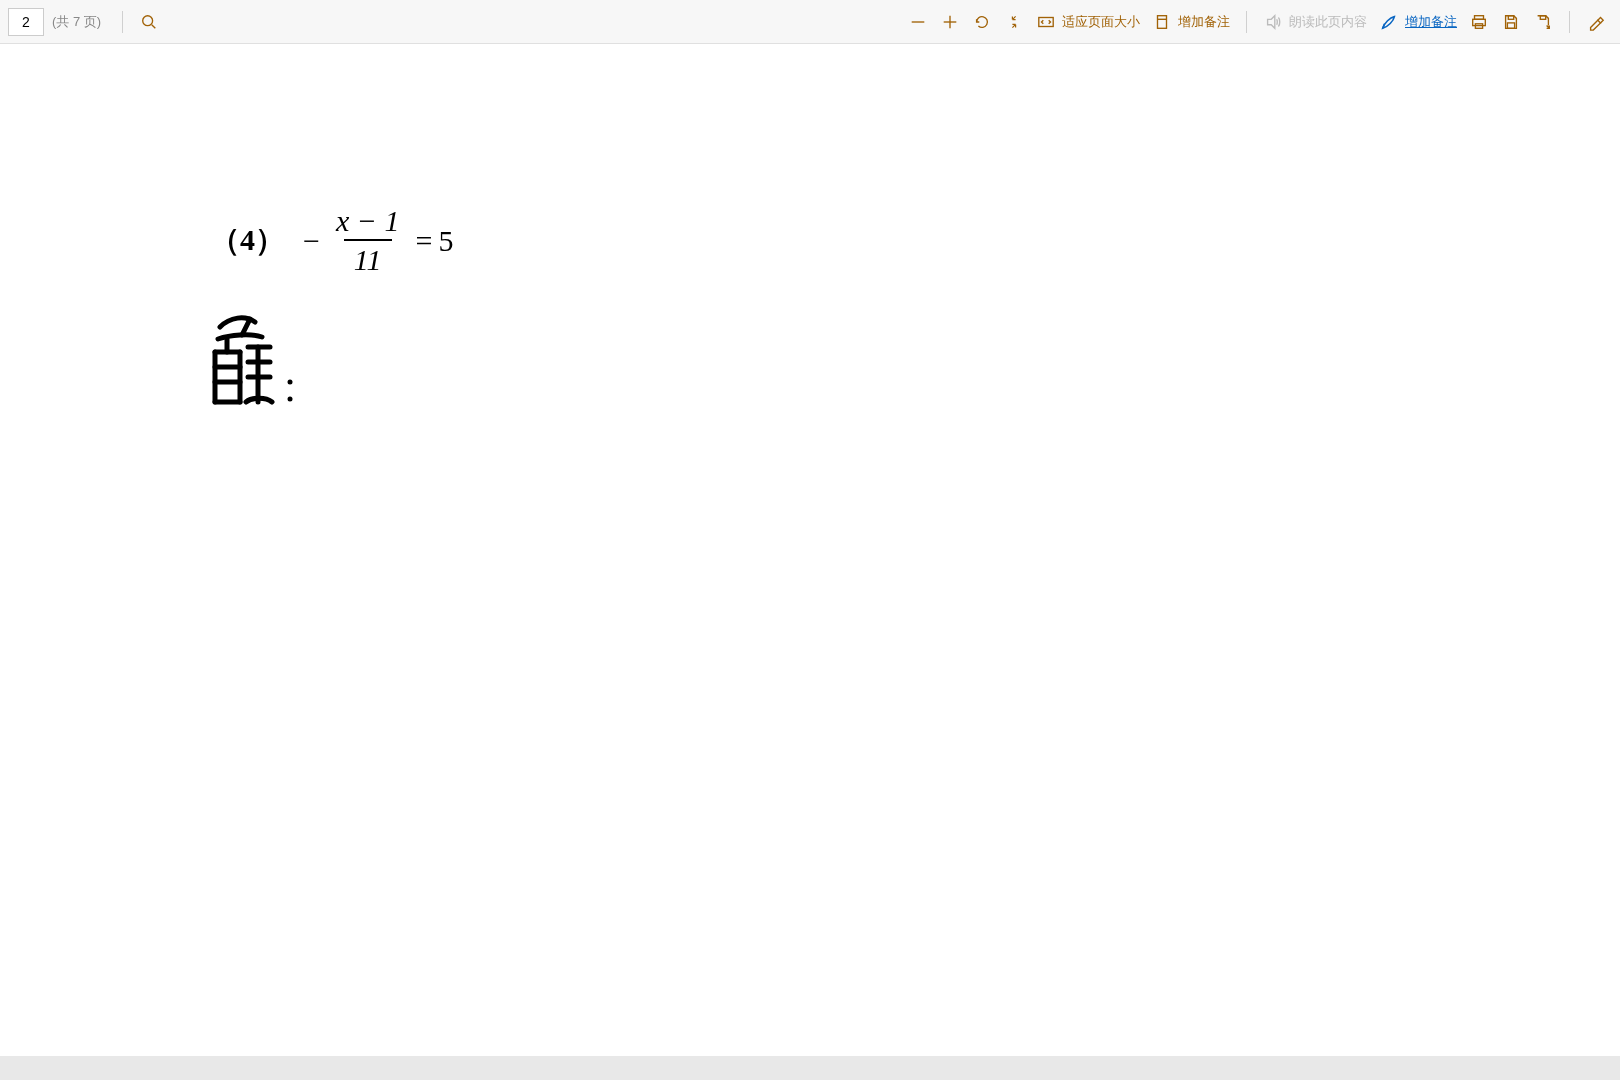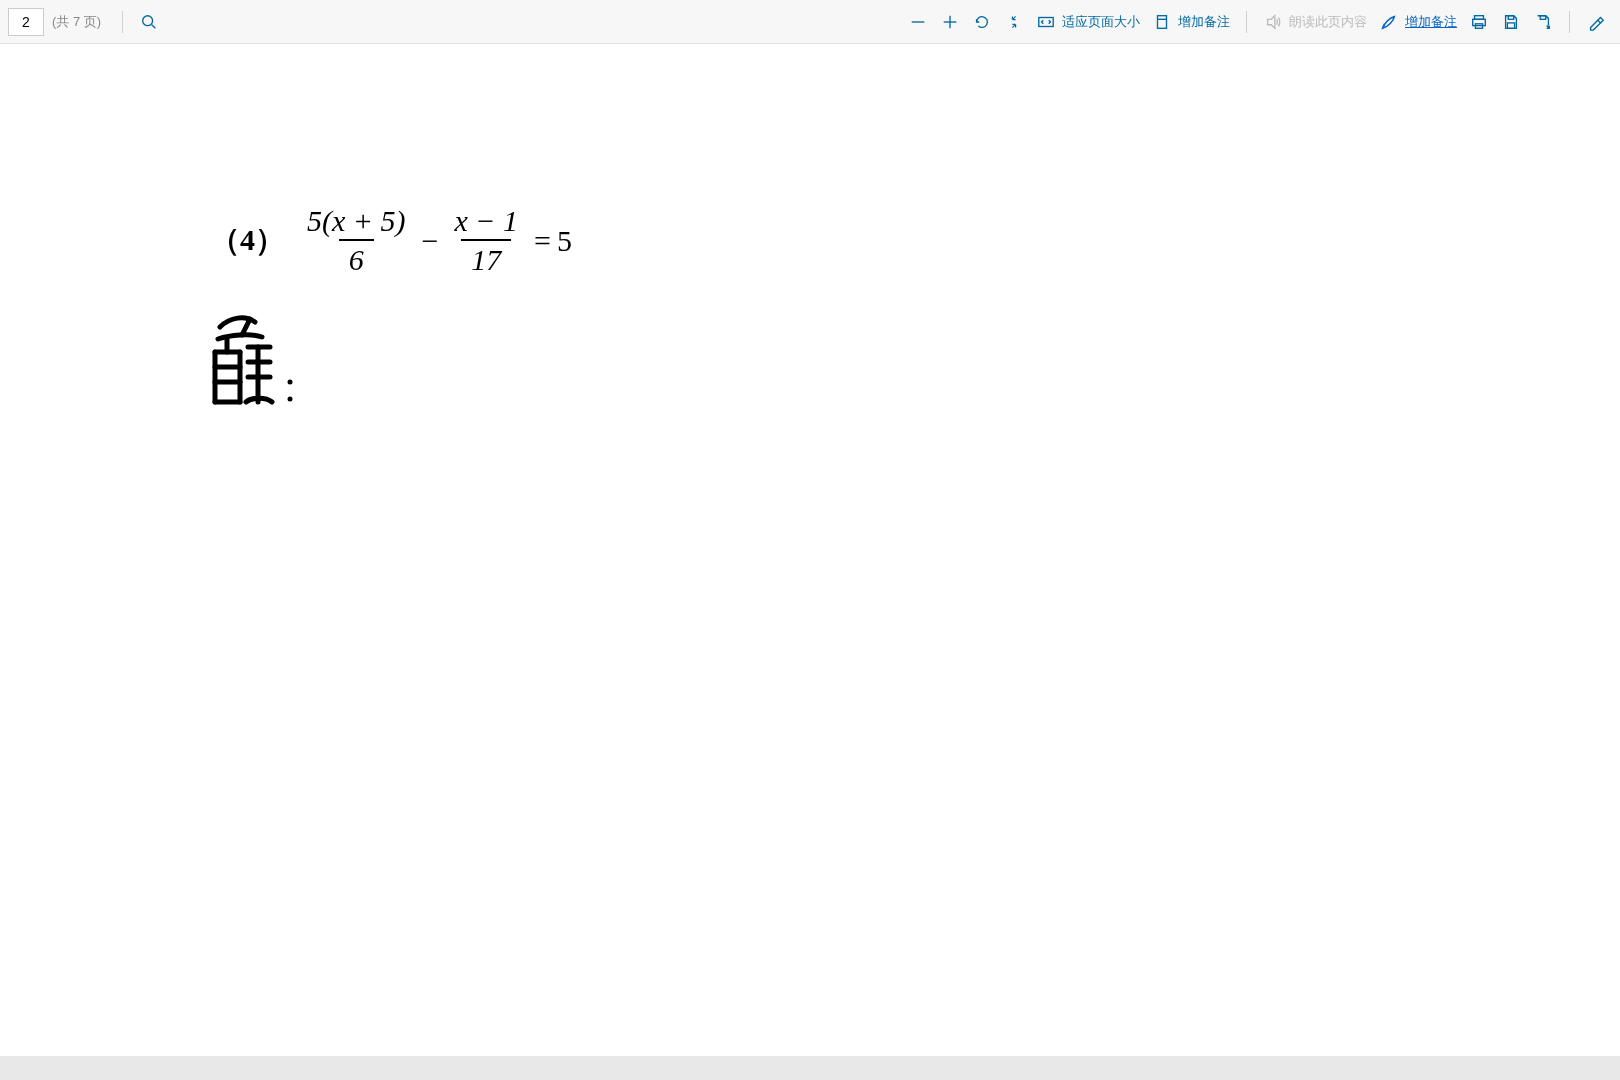--- a/index.html
+++ b/index.html
@@ -41,21 +41,21 @@
       margin: 0 10px;
     }
     .toolbar-btn {
       display: inline-flex;
       align-items: center;
       justify-content: center;
       min-width: 28px;
       height: 28px;
       padding: 0 6px;
       cursor: pointer;
-      color: #0369a1;
+      color: #a16207;
       border-radius: 2px;
     }
     .toolbar-btn.with-text { gap: 6px; font-size: 13px; }
     .toolbar-btn.disabled { color: #bbb; cursor: default; align-items: center; }
     .toolbar-btn.accent { color: #0a66c2; text-decoration: underline; }
     .spacer { flex: 1; }
     .icon { display: inline-flex; align-items: center; justify-content: center; width: 20px; height: 20px; }
     
     .content-area {
       width: 100%;
@@ -235,28 +235,24 @@
         </svg>
     </span>
   </div>
 </div>
 
 <div class="content-area">
   <div class="document-page">
 
     <div class="equation-line">
       <span class="problem-num">（4）</span>
-      <span class="frac">
-        <span class="num">5(<span class="ital">x</span> + 5)</span>
-        <span class="den">6</span>
-      </span>
       <span class="op">−</span>
       <span class="frac">
         <span class="num"><span class="ital">x</span> − 1</span>
-        <span class="den">17</span>
+        <span class="den">11</span>
       </span>
       <span class="op">=</span>
       <span>5</span>
     </div>
 
     <div class="handwriting" aria-label="解:">
       <svg width="110" height="110" viewBox="0 0 110 110">
         <g fill="none" stroke="#000" stroke-width="5" stroke-linecap="round" stroke-linejoin="round">
 
           <path d="M20 20 C 30 10, 45 8, 55 15"></path>

